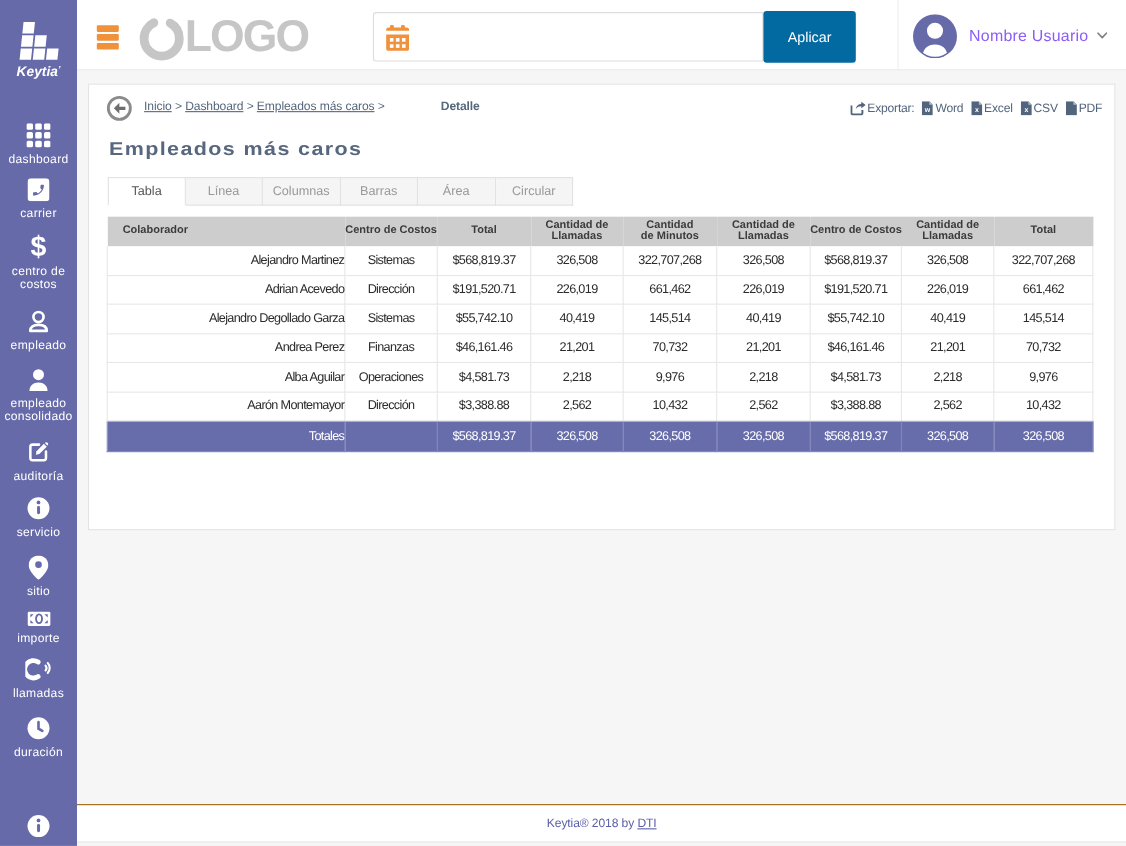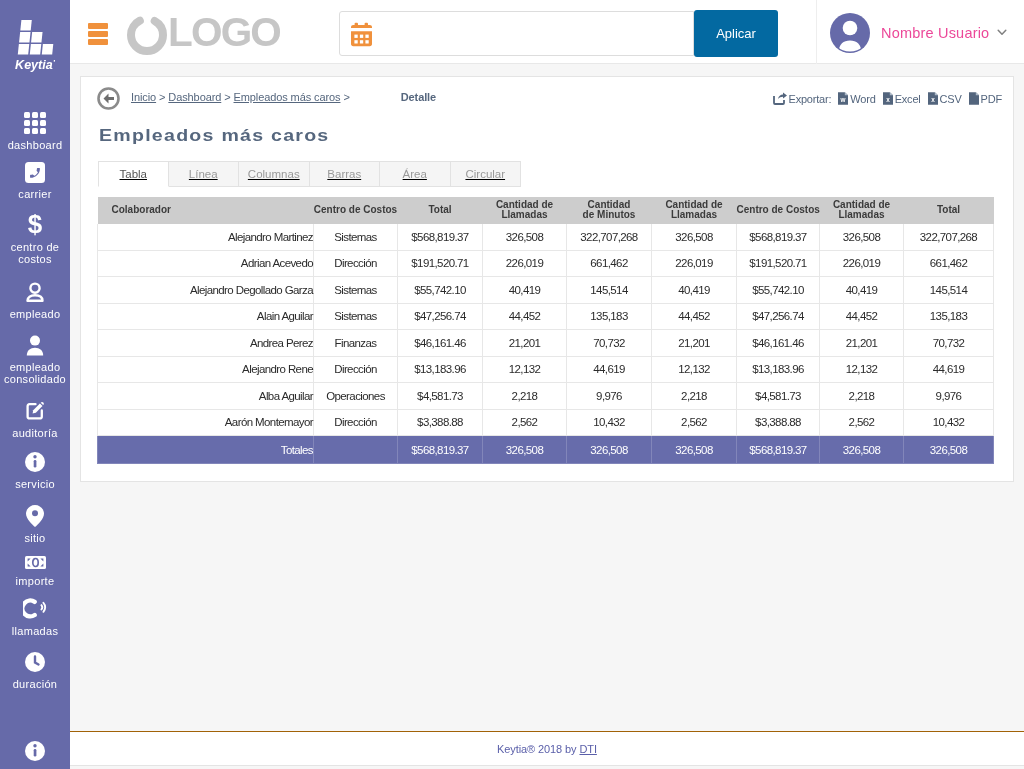--- a/index.html
+++ b/index.html
@@ -15,32 +15,32 @@
 .burger { position:absolute; left:18px; top:23px; }
 .burger div { width:20px; height:6px; background:#f0913c; border-radius:1px; margin-bottom:2.2px; }
 .biglogo { position:absolute; left:56px; top:8px; }
 .logotext { position:absolute; left:98px; top:12px; font-size:40.5px; line-height:40px; font-weight:bold; color:#c6c6c6; letter-spacing:-1.8px; }
 .dateinput { position:absolute; left:269px; top:11px; width:355px; height:45px; border:1px solid #ddd; border-radius:3px 0 0 3px; background:#fff; }
 .cal { position:absolute; left:11px; top:10px; }
 .datetext { position:absolute; left:45px; top:13px; font-size:15px; color:#9a9a9a; letter-spacing:0.2px; }
 .aplicar { position:absolute; left:624px; top:10px; width:84px; height:47px; background:#0369a1; border-radius:3px; color:#fff; font-size:13px; text-align:center; line-height:47px; }
 .userblock { position:absolute; left:746px; top:0; width:208px; height:64px; border-left:1px solid #eee; }
 .avatar { position:absolute; left:13px; top:13px; }
-.username { position:absolute; left:64px; top:25px; font-size:14.5px; color:#ec4899; letter-spacing:0.2px; }
+.username { position:absolute; left:64px; top:25px; font-size:14.5px; color:#8b5cf6; letter-spacing:0.2px; }
 .chev { position:absolute; left:180px; top:29px; }
 .main { position:absolute; left:70px; top:65px; width:954px; height:666px; background:#f6f6f6; }
 .card { position:absolute; left:10px; top:11px; width:934px; height:406px; background:#fff; border:1px solid #e4e4e4; }
 .backbtn { position:absolute; left:16px; top:10px; }
 .crumbs { position:absolute; left:50px; top:14px; font-size:11px; color:#56677e; letter-spacing:-0.1px; }
 .crumbs a { color:#56677e; }
 .crumbs b { font-weight:bold;padding-left:48px; }
 .export { position:absolute; right:11px; top:15px; font-size:11px; letter-spacing:-0.2px; color:#53657d; display:flex; align-items:center; gap:2px; }
 .export .fi { margin-left:5px; }
 .title { position:absolute; left:18px; top:49px; font-size:17px; font-weight:bold; color:#56677e; letter-spacing:1.1px; transform:scaleX(1.15); transform-origin:0 0; }
-.tabs { position:absolute; left:17px; top:84px; display:flex;text-decoration:underline; }
+.tabs { position:absolute; left:17px; top:84px; display:flex; }
 .tab { width:70.5px; height:26px; background:#f5f5f5; border:1px solid #e2e2e2; border-left:none; color:#999; font-size:11.5px; text-align:center; line-height:25px; }
 .tab:first-child { border-left:1px solid #e2e2e2; }
 .tab.active { background:#fff; color:#555; border-bottom:1px solid #fff; }
 table.grid { position:absolute; left:16px; top:120px; width:896px; border-collapse:collapse; table-layout:fixed;padding-left:43px; }
 table.grid th { background:#cdcdcd; color:#3b3b3b; font-weight:bold; font-size:10px; height:26.5px; text-align:center; line-height:10.5px; white-space:nowrap; }
 table.grid th:first-child { text-align:left; padding-left:14px; }
 table.grid td { background:#fff; color:#2b2b2b; font-size:11.5px; letter-spacing:-0.6px; height:26.5px; text-align:center; border:1px solid #e7e7e7; border-top:none; }
 table.grid td:first-child { text-align:right; padding-left:11px; }
 
 table.grid tr.tot td { background:#676cab; color:#fff; border-color:#8286ba; height:28px; }
@@ -342,53 +342,31 @@
             <td>Sistemas</td>
             <td>$55,742.10</td>
             <td>40,419</td>
             <td>145,514</td>
             <td>40,419</td>
             <td>$55,742.10</td>
             <td>40,419</td>
             <td>145,514</td>
           </tr>
       <tr>
-            <td>Alain Aguilar</td>
-            <td>Sistemas</td>
-            <td>$47,256.74</td>
-            <td>44,452</td>
-            <td>135,183</td>
-            <td>44,452</td>
-            <td>$47,256.74</td>
-            <td>44,452</td>
-            <td>135,183</td>
-          </tr>
-      <tr>
             <td>Andrea Perez</td>
             <td>Finanzas</td>
             <td>$46,161.46</td>
             <td>21,201</td>
             <td>70,732</td>
             <td>21,201</td>
             <td>$46,161.46</td>
             <td>21,201</td>
             <td>70,732</td>
           </tr>
       <tr>
-            <td>Alejandro Rene</td>
-            <td>Dirección</td>
-            <td>$13,183.96</td>
-            <td>12,132</td>
-            <td>44,619</td>
-            <td>12,132</td>
-            <td>$13,183.96</td>
-            <td>12,132</td>
-            <td>44,619</td>
-          </tr>
-      <tr>
             <td>Alba Aguilar</td>
             <td>Operaciones</td>
             <td>$4,581.73</td>
             <td>2,218</td>
             <td>9,976</td>
             <td>2,218</td>
             <td>$4,581.73</td>
             <td>2,218</td>
             <td>9,976</td>
           </tr>

